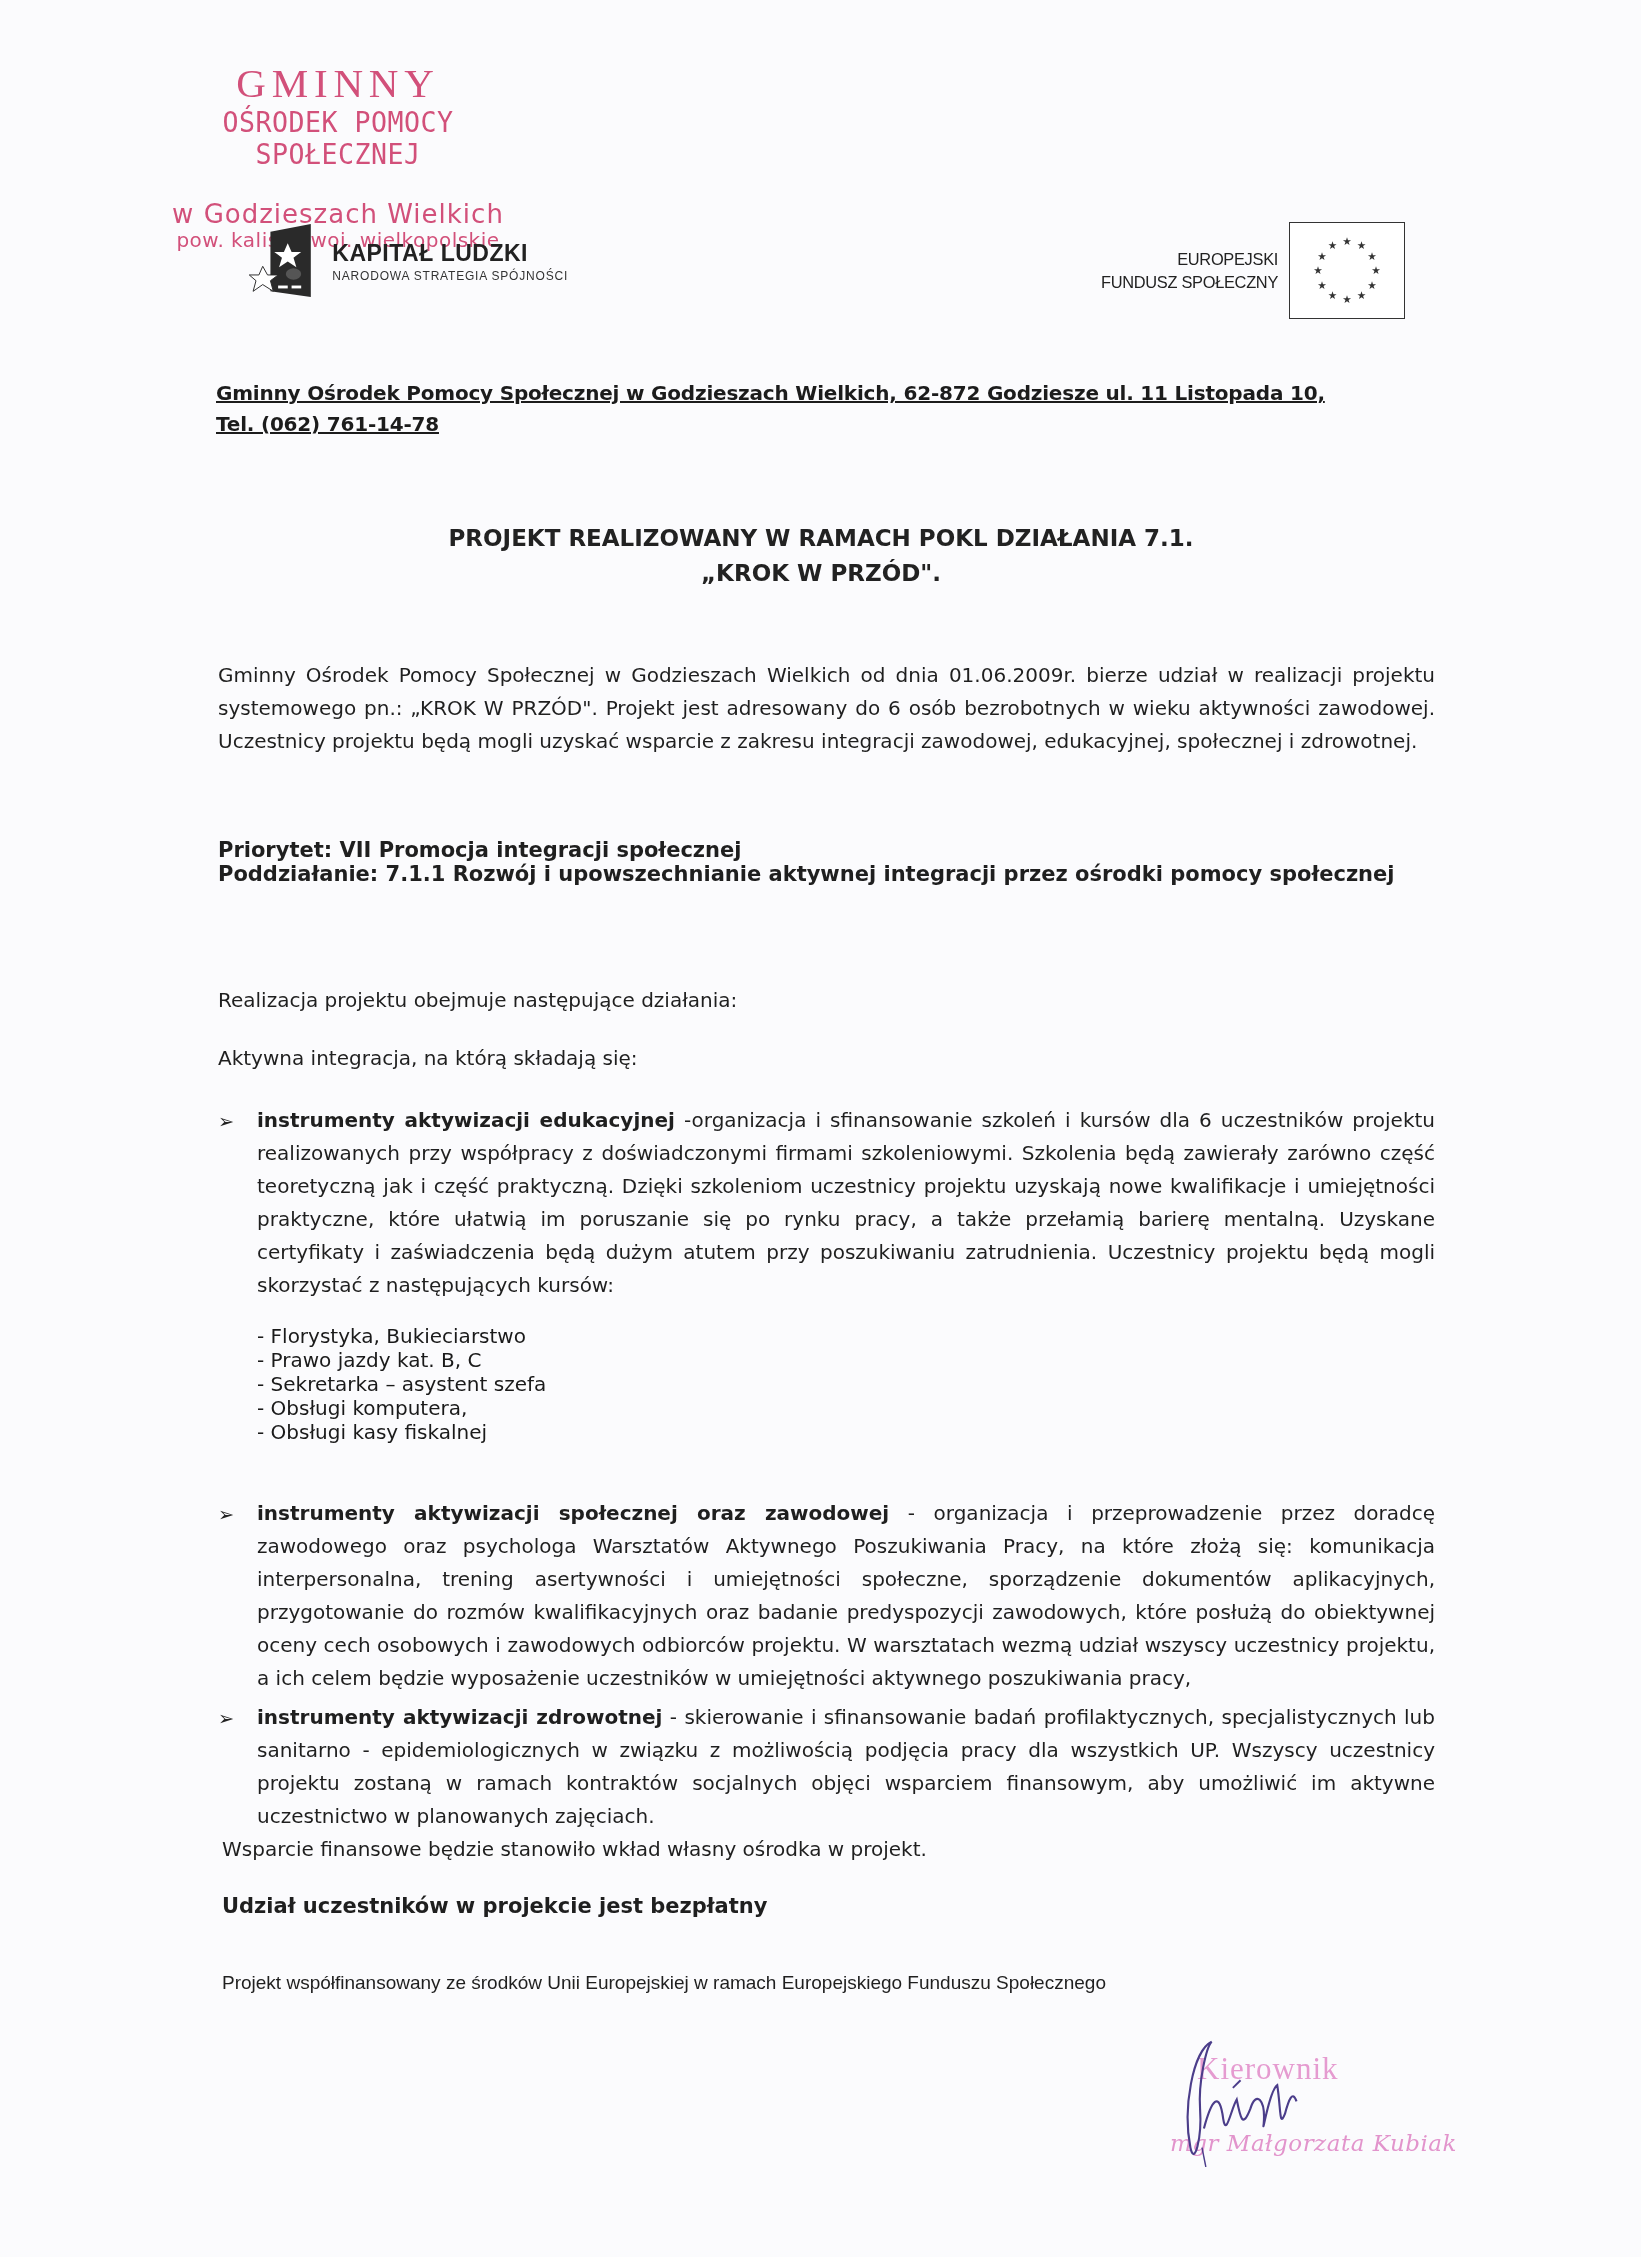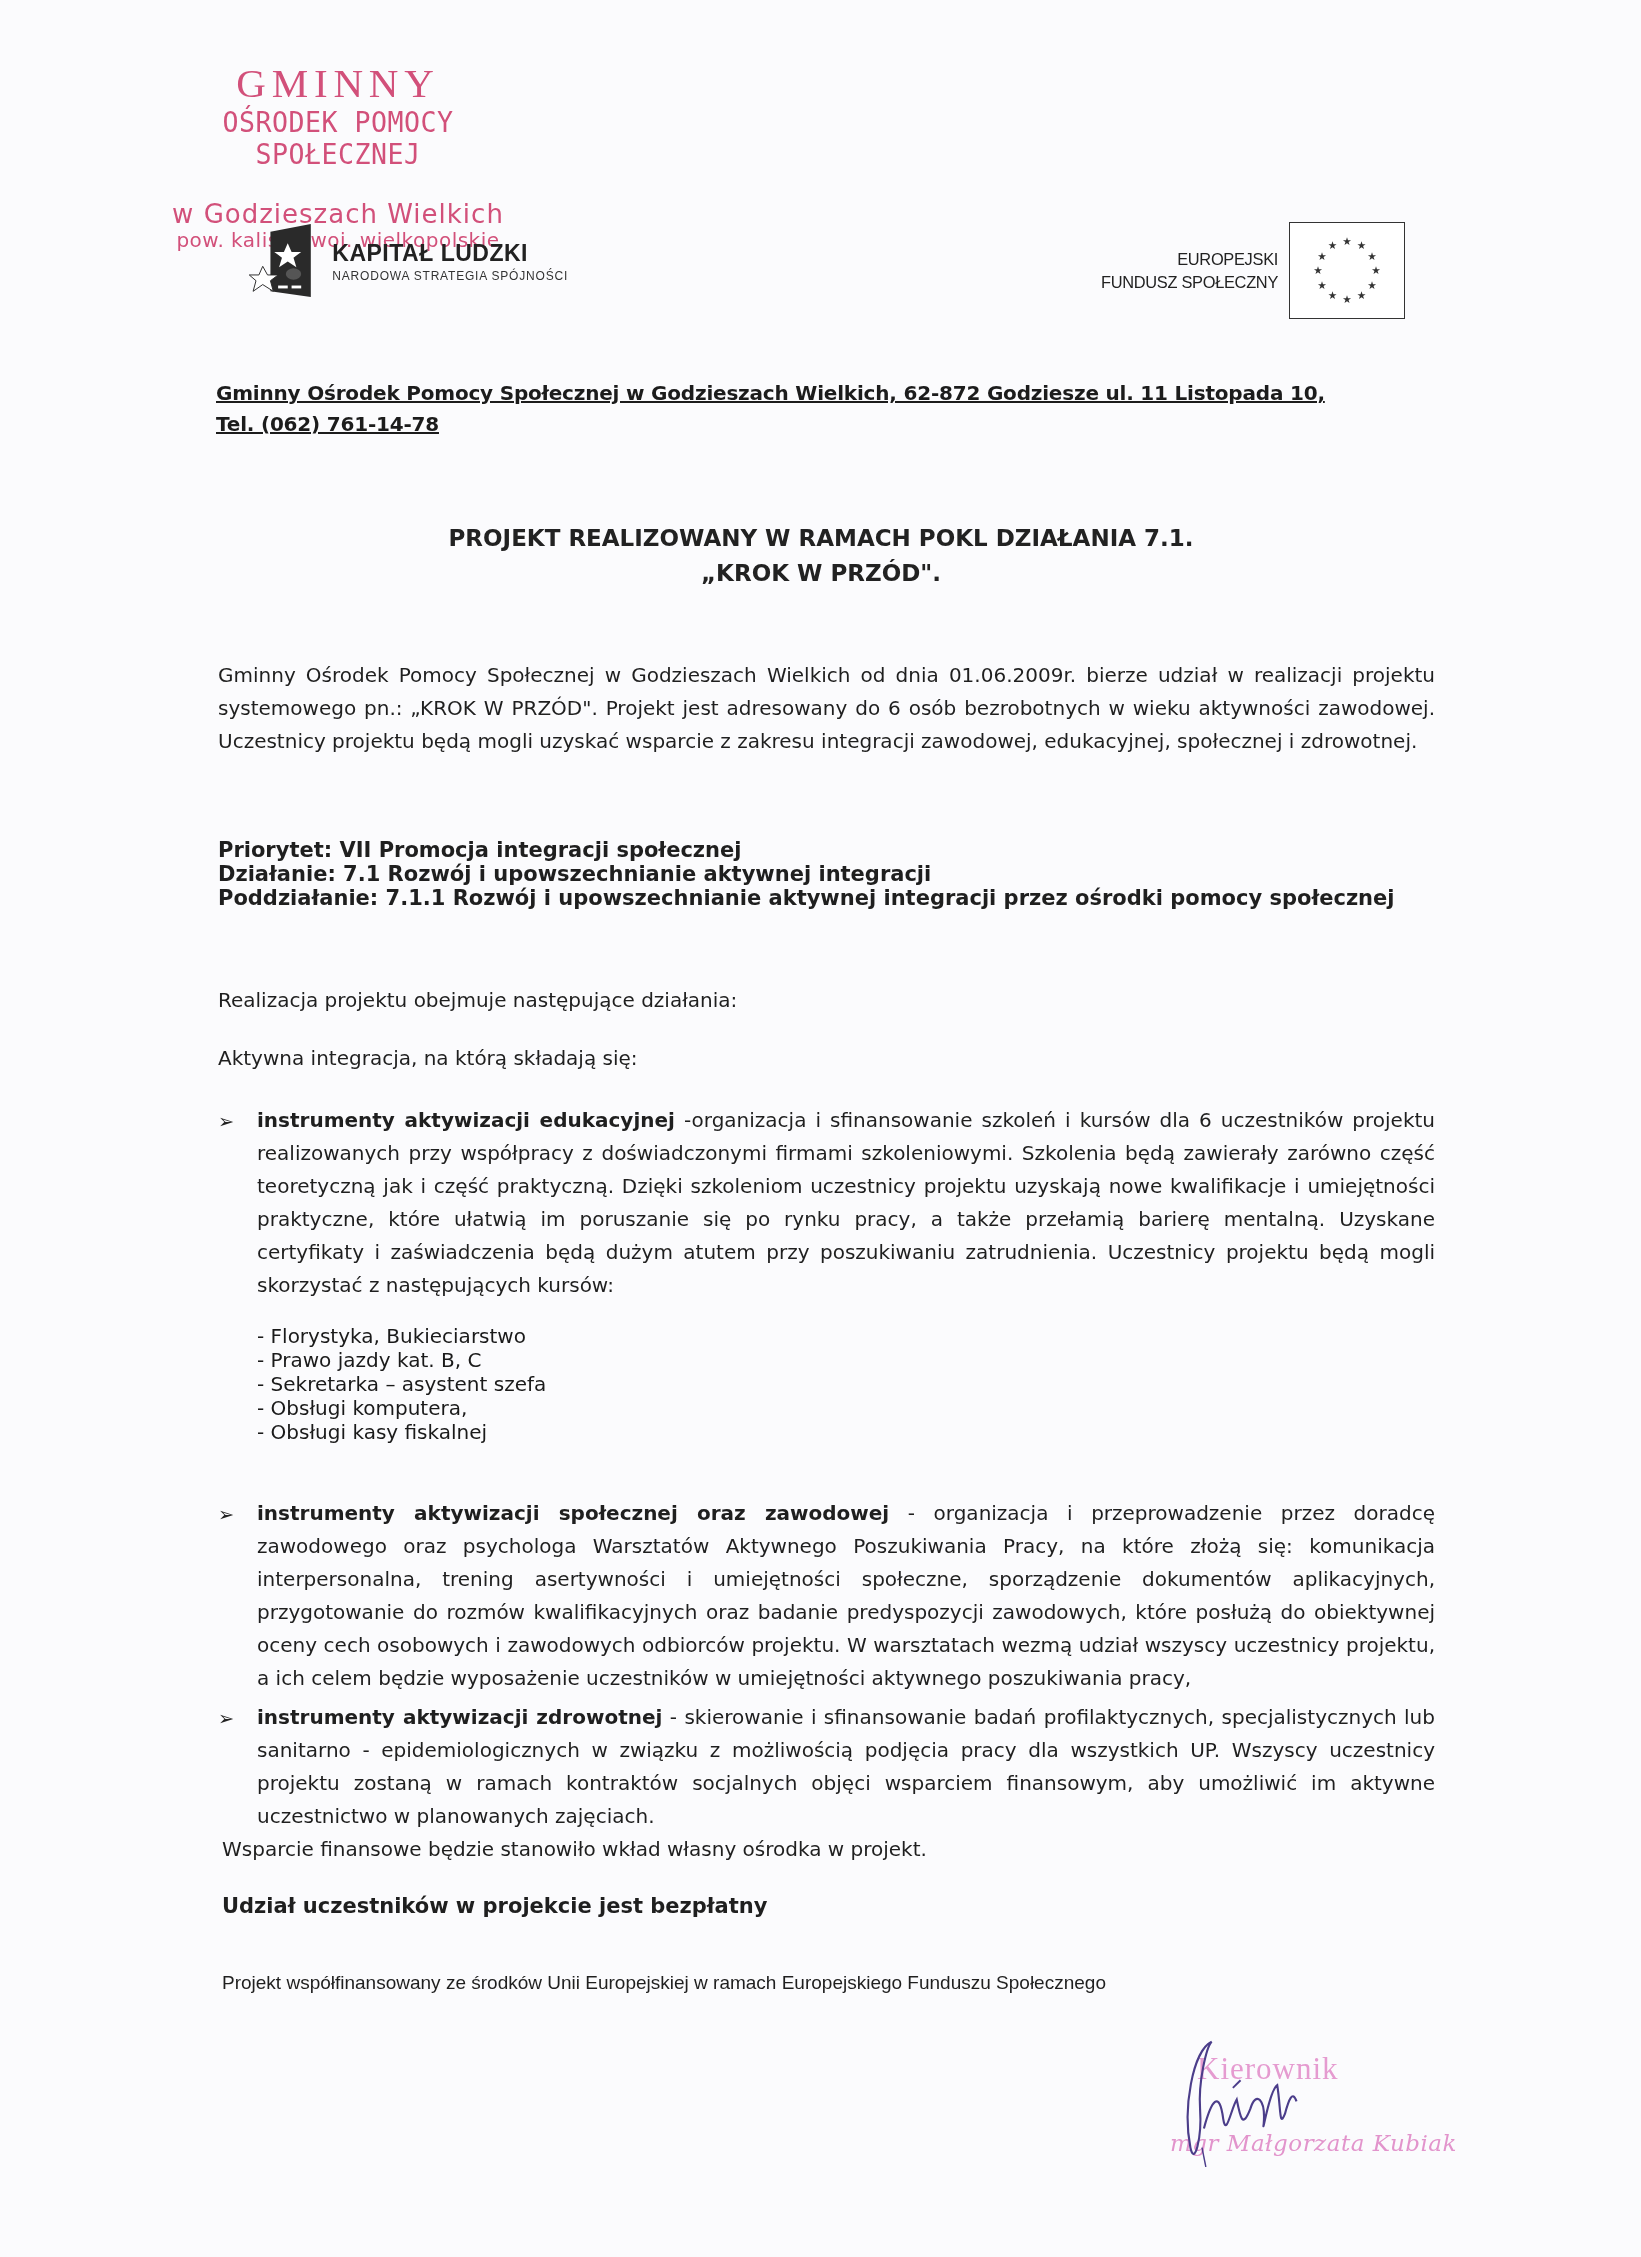--- a/index.html
+++ b/index.html
@@ -127,21 +127,20 @@
   <div>PROJEKT REALIZOWANY W RAMACH POKL DZIAŁANIA 7.1.</div>
   <div>„KROK W PRZÓD".</div>
 </div>
 
 <div class="abs intro body-text">
   <div class="justify">Gminny Ośrodek Pomocy Społecznej w Godzieszach Wielkich od dnia 01.06.2009r. bierze udział w realizacji projektu systemowego pn.: „KROK W PRZÓD". Projekt jest adresowany do 6 osób bezrobotnych w wieku aktywności zawodowej. Uczestnicy projektu będą mogli uzyskać wsparcie z zakresu integracji zawodowej, edukacyjnej, społecznej i zdrowotnej.</div>
 </div>
 
 <div class="abs meta">
   <div>Priorytet: VII Promocja integracji społecznej</div>
-  <div>Działanie: 7.1 Rozwój i upowszechnianie aktywnej integracji</div>
   <div>Poddziałanie: 7.1.1 Rozwój i upowszechnianie aktywnej integracji przez ośrodki pomocy społecznej</div>
 </div>
 
 <div class="abs p-real body-text">Realizacja projektu obejmuje następujące działania:</div>
 <div class="abs p-akt body-text">Aktywna integracja, na którą składają się:</div>
 
 <div class="bullet b1 body-text">
   <div class="arrow">➢</div>
   <div class="content justify">
     <b>instrumenty aktywizacji edukacyjnej</b><span> -organizacja i sfinansowanie szkoleń i kursów dla 6 uczestników projektu realizowanych przy współpracy z doświadczonymi firmami szkoleniowymi. Szkolenia będą zawierały zarówno część teoretyczną jak i część praktyczną. Dzięki szkoleniom uczestnicy projektu uzyskają nowe kwalifikacje i umiejętności praktyczne, które ułatwią im poruszanie się po rynku pracy, a także przełamią barierę mentalną. Uzyskane certyfikaty i zaświadczenia będą dużym atutem przy poszukiwaniu zatrudnienia. Uczestnicy projektu będą mogli skorzystać z następujących kursów:</span>

